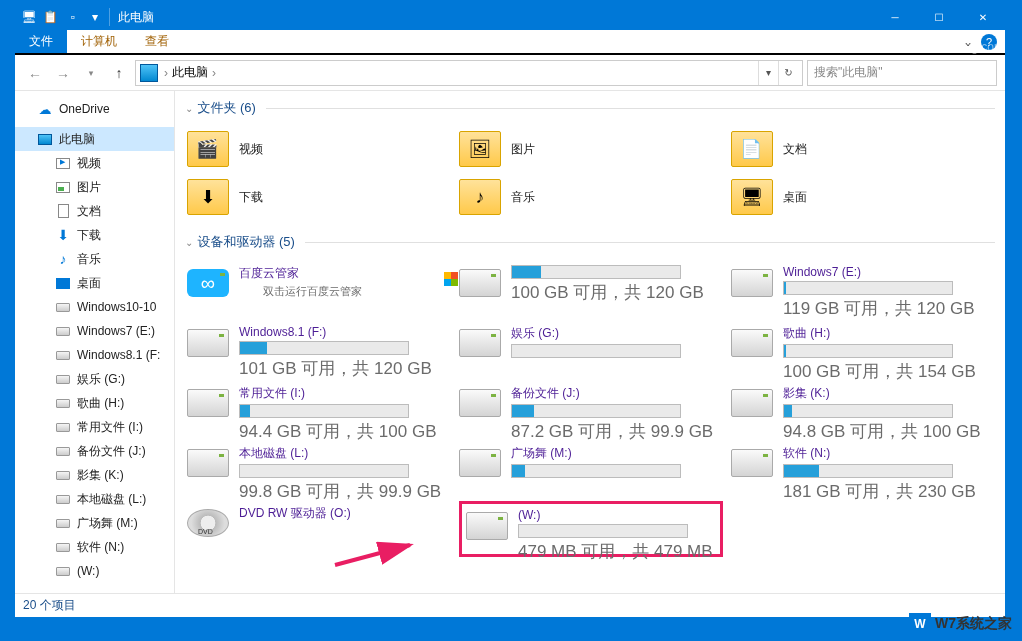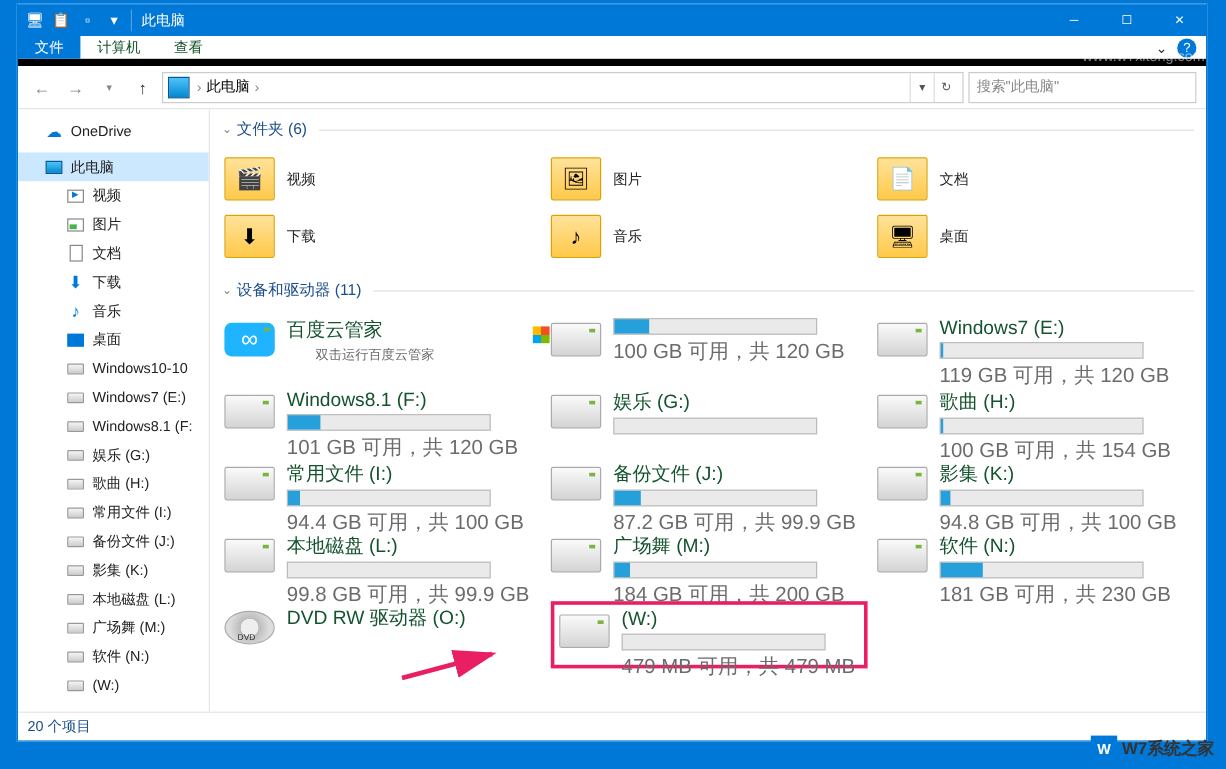--- a/index.html
+++ b/index.html
@@ -9,22 +9,22 @@
 
 .titlebar { height: 26px; background: #0078d7; display: flex; align-items: center; color: #fff; }
 .titlebar-left { display: flex; align-items: center; gap: 2px; padding-left: 4px; }
 .tb-icon { width: 20px; height: 20px; display: flex; align-items: center; justify-content: center; font-size: 12px; }
 .tb-sep { width: 1px; height: 18px; background: rgba(255,255,255,0.3); margin: 0 2px; }
 .tb-title { margin-left: 4px; font-size: 12px; }
 .titlebar-right { margin-left: auto; display: flex; }
 .tb-btn { width: 44px; height: 26px; display: flex; align-items: center; justify-content: center; font-size: 10px; color: #fff; }
 
 
-.ribbon { height: 25px; background: #fff; border-bottom: 6px solid #000000; display: flex; align-items: stretch; }
-.ribbon-tab { padding: 0 14px; font-size: 12px; display: flex; align-items: center; color: #14532d; }
+.ribbon { height: 25px; background: #fff; border-bottom: 2px solid #000000; display: flex; align-items: stretch; }
+.ribbon-tab { padding: 0 14px; font-size: 12px; display: flex; align-items: center; color: #a16207; }
 .ribbon-tab.active { background: #0078d7; color: #fff; }
 .ribbon-right { margin-left: auto; display: flex; align-items: center; gap: 8px; padding-right: 8px; font-size: 12px; color: #333; }
 
 
 .navbar { height: 36px; display: flex; align-items: center; padding: 4px 8px; gap: 4px; border-bottom: 1px solid #e5e5e5; }
 .nav-btn { width: 24px; height: 24px; display: flex; align-items: center; justify-content: center; color: #888; font-size: 14px; }
 .nav-btn.enabled { color: #333; }
 .addr { flex: 1; height: 26px; border: 1px solid #ccc; display: flex; align-items: center; padding: 0 4px; font-size: 12px; gap: 4px; }
 .addr-icon { width: 18px; height: 18px; background: linear-gradient(#4fc3f7,#0288d1); border: 1px solid #01579b; margin-right: 2px; }
 .addr-sep { color: #888; }
@@ -63,21 +63,21 @@
 .folder-label { font-size: 12px; color: #222; }
 
 .drive-item { height: 56px; display: flex; align-items: flex-start; gap: 10px; padding-top: 4px; }
 .drive-icon { width: 42px; height: 28px; background: linear-gradient(#fafafa,#d4d4d4); border: 1px solid #aaa; border-radius: 2px; margin-top: 4px; position: relative; }
 .drive-icon::after { content: ""; position: absolute; right: 4px; top: 4px; width: 5px; height: 3px; background: #7cb342; }
 .drive-icon.win::before { content: ""; position: absolute; left: -16px; top: 2px; width: 14px; height: 14px; background: conic-gradient(#f25022 0 25%, #7fba00 0 50%, #00a4ef 0 75%, #ffb900 0 100%); }
 .drive-icon.dvd { background: radial-gradient(circle,#eee 30%, #bbb 32%, #ddd 70%); border-radius: 50%; }
 .drive-icon.dvd::after { content: "DVD"; background: none; font-size: 7px; color: #333; width: auto; height: auto; left: 10px; top: 18px; }
 .drive-icon.baidu { background: #1eb4ff; border: none; border-radius: 6px; display: flex; align-items: center; justify-content: center; color: #fff; font-size: 20px; }
 .drive-info { flex: 1; display: flex; flex-direction: column; gap: 2px; }
-.drive-title { font-size: 16px; color: #14532d; }
+.drive-title { font-size: 12px; color: #4c1d95; }
 .drive-sub { font-size: 11px; color: #6b6b6b; margin-left: 24px; }
 .drive-bar { width: 170px; height: 14px; border: 1px solid #bcbcbc; background: #eaeaea; position: relative; }
 .drive-bar-fill { height: 100%; background: #26a0da; }
 .drive-stats { font-size: 17px; color: #6b6b6b; }
 
 .highlight-box { border: 3px solid #e91e63; padding: 4px; }
 .arrow { position: absolute; left: 330px; top: 540px; width: 90px; height: 30px; pointer-events: none; }
 
 
 .statusbar { height: 24px; border-top: 1px solid #e5e5e5; display: flex; align-items: center; padding: 0 8px; font-size: 12px; color: #1a4e8a; }
@@ -287,21 +287,21 @@
             <span class="folder-label">音乐</span>
           </div>
           <div class="folder-item">
             <div class="big-folder">🖥</div>
             <span class="folder-label">桌面</span>
           </div>
         </div>
 
       <div class="group-header">
         <span class="chev">⌄</span>
-        <span>设备和驱动器 (11)</span>
+        <span>设备和驱动器 (5)</span>
         <div class="line"></div>
       </div>
       <div class="group-grid" id="devices-grid">
           <div class="drive-item">
             <div class="drive-icon baidu">∞</div>
             <div class="drive-info">
               <div class="drive-title">百度云管家</div>
               <div class="drive-sub">双击运行百度云管家</div>
             </div>
           </div>
@@ -393,21 +393,20 @@
               <div class="drive-stats">99.8 GB 可用，共 99.9 GB</div>
             </div>
           </div>
           <div class="drive-item">
             <div class="drive-icon "></div>
             <div class="drive-info">
               <div class="drive-title">广场舞 (M:)</div>
               <div class="drive-bar">
                 <div class="drive-bar-fill" style="width:8%"></div>
               </div>
-              <div class="drive-stats">184 GB 可用，共 200 GB</div>
             </div>
           </div>
           <div class="drive-item">
             <div class="drive-icon "></div>
             <div class="drive-info">
               <div class="drive-title">软件 (N:)</div>
               <div class="drive-bar">
                 <div class="drive-bar-fill" style="width:21%"></div>
               </div>
               <div class="drive-stats">181 GB 可用，共 230 GB</div>

